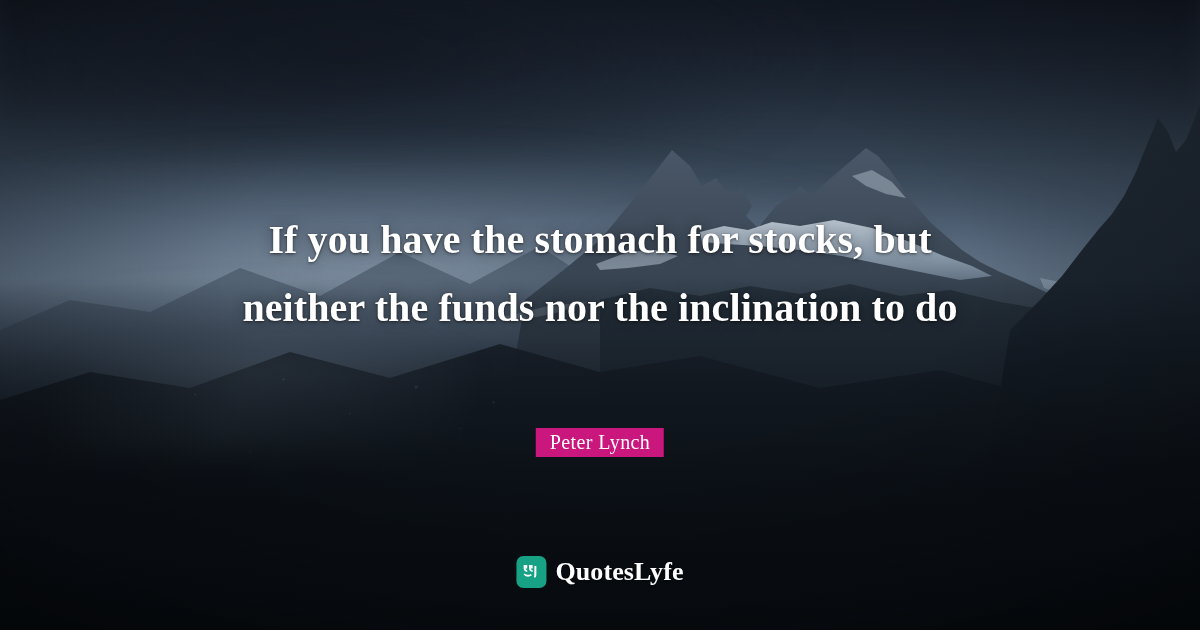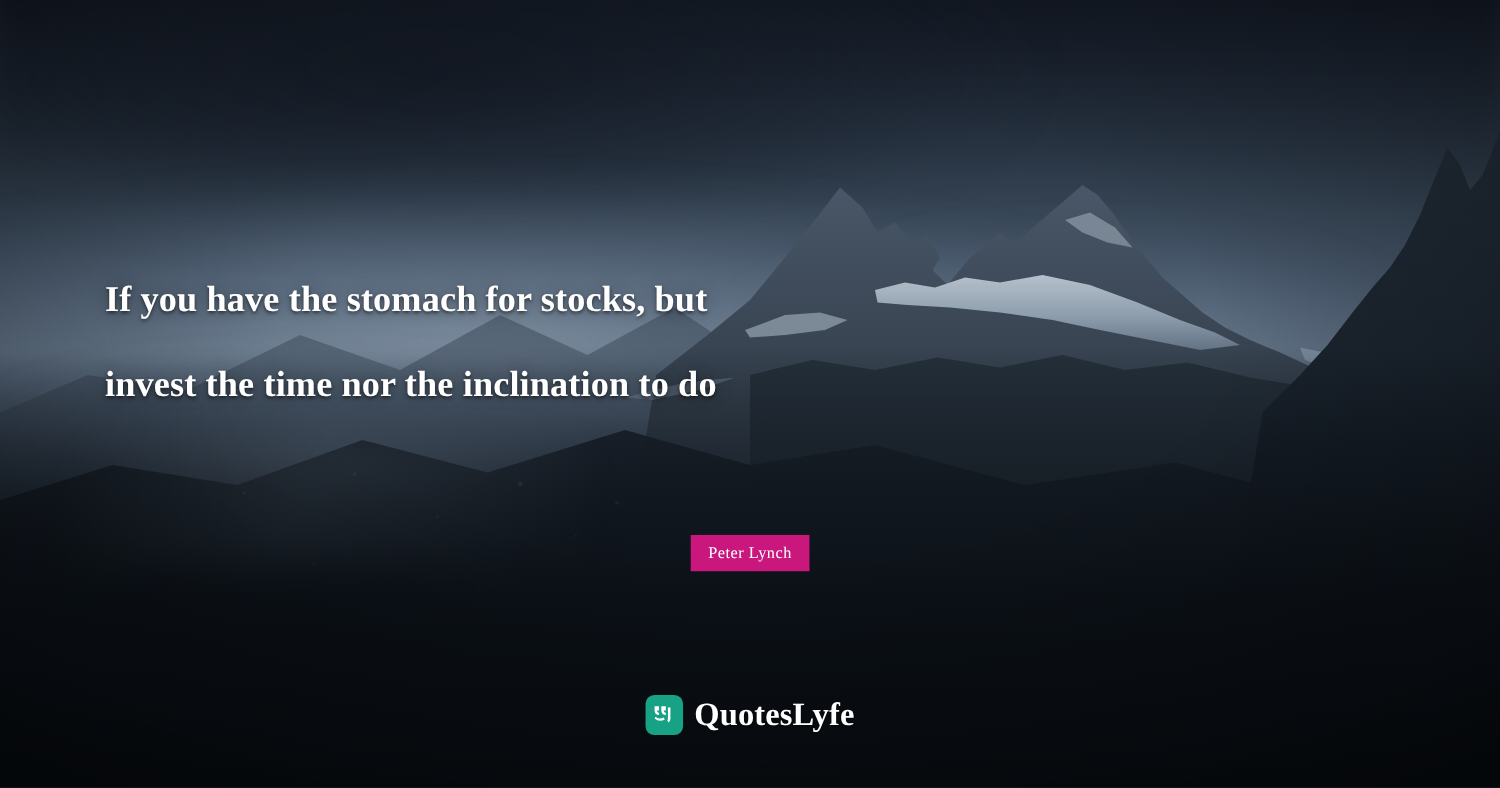--- a/index.html
+++ b/index.html
@@ -202,42 +202,42 @@
     display: flex;
     flex-direction: column;
     align-items: center;
   }
 
   .quote-text {
     margin: 0;
     padding: 0 84px;
     width: 100%;
     box-sizing: border-box;
-    text-align: left;
+    text-align: center;
     color: #ffffff;
     font-family: "Liberation Serif", "DejaVu Serif", serif;
     font-weight: bold;
-    font-size: 29px;
+    font-size: 40px;
     line-height: 68px;
     letter-spacing: 0.1px;
     text-shadow: 0 1px 3px rgba(0,0,0,0.55), 0 0 14px rgba(0,0,0,0.30);
     position: absolute;
     top: 206px;
     left: 0;
   }
 
   .author-badge {
     position: absolute;
     top: 428px;
     left: 50%;
     transform: translateX(-50%);
     background: #c9177e;
     color: #ffffff;
     font-family: "Liberation Serif", "DejaVu Serif", serif;
-    font-size: 13px;
+    font-size: 20px;
     font-weight: normal;
     letter-spacing: 0.4px;
     padding: 4px 14px 5px 14px;
     line-height: 20px;
     white-space: nowrap;
   }
 
   .brand {
     position: absolute;
     top: 556px;
@@ -352,21 +352,21 @@
     <div class="haze-streak"></div>
     <div class="speckle"></div>
     <div class="ground-fade"></div>
     <div class="vignette"></div>
   </div>
 
   <div class="content">
 
     <div class="quote-text">
       <div>If you have the stomach for stocks, but</div>
-      <div>invest the time nor the inclination to do</div>
+      <div>neither the funds nor the inclination to do</div>
     </div>
 
     <div class="author-badge">Peter Lynch</div>
 
     <div class="brand">
       <span class="brand-mark">
         <svg width="20" height="21" viewBox="0 0 20 21" aria-hidden="true">
 
           <path d="M2.2 3.0 h3.6 v3.4 h-1.7 q0 1.6 1.7 1.9 v1.7 q-3.6 -0.3 -3.6 -3.9 z" fill="#ffffff"></path>
 

